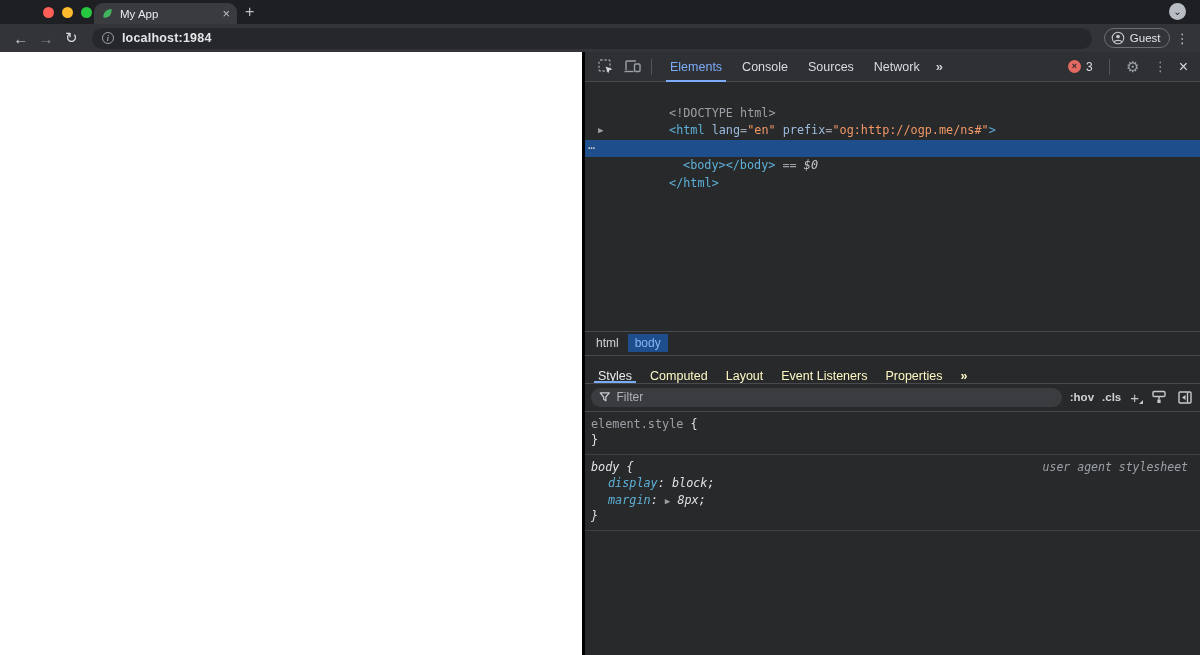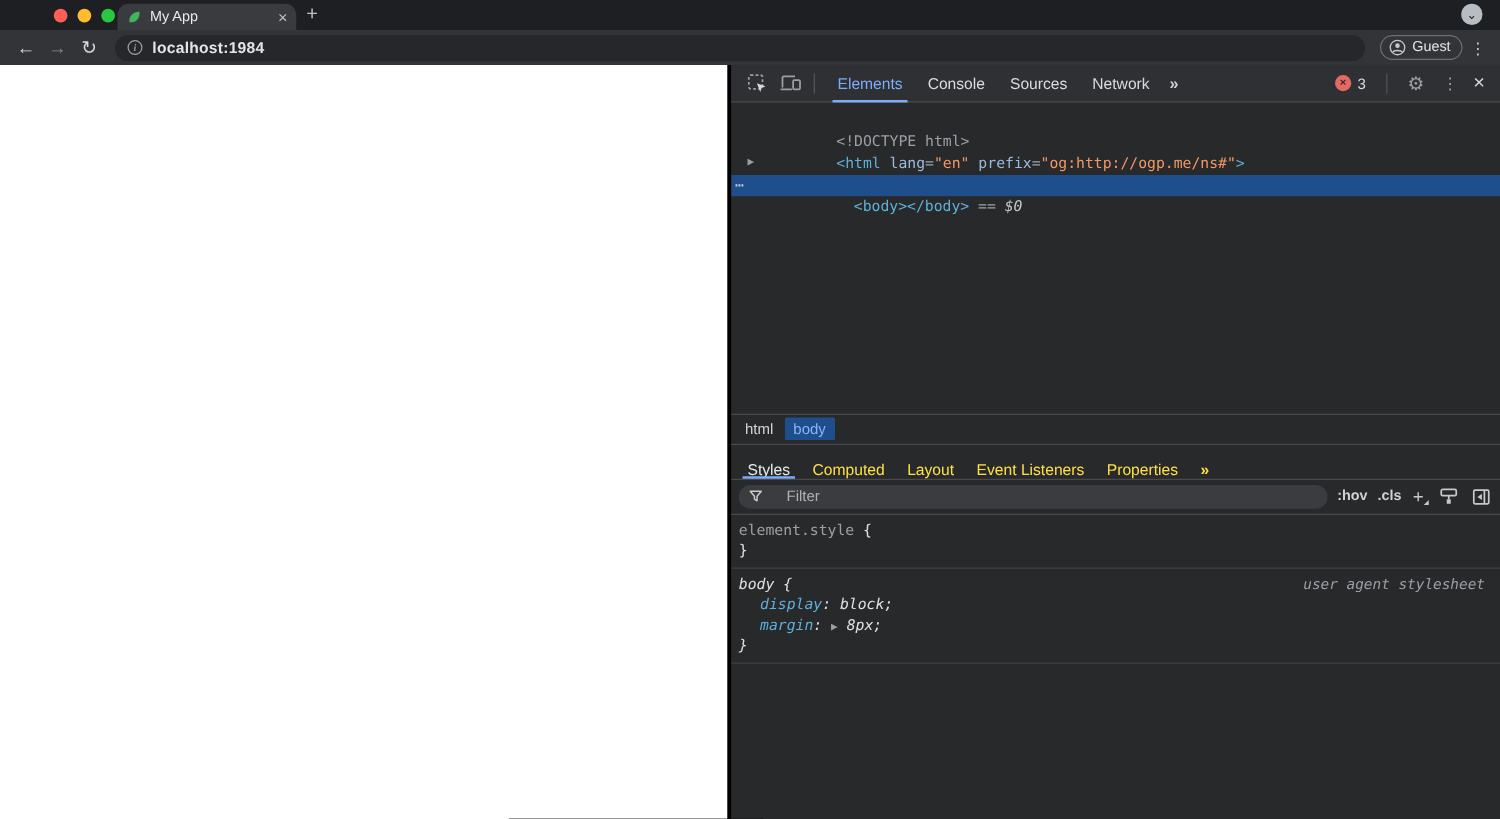--- a/index.html
+++ b/index.html
@@ -73,27 +73,27 @@
   .ellip-pill { display:inline-block; border:1px solid #9aa0a6; border-radius:7px; color:#d0d3d6;
                 font-size:8px; line-height:8px; height:10px; padding:0 3px; letter-spacing:1px; vertical-align:2px; margin:0 3px;}
 
   
   .crumbs { height:24px; border-top:1px solid #494a4e; display:flex; align-items:center; padding:0 4px; gap:2px; flex-shrink:0;}
   .crumb { font-size:12px; color:#d3d5d8; padding:2px 7px; }
   .crumb.sel { background:#1f4e8c; color:#8ab4f8; border-radius:1px;}
 
   
   .stabs { height:29px; border-top:1px solid #494a4e; border-bottom:1px solid #494a4e; display:flex; align-items:flex-end; padding:0 4px; flex-shrink:0;}
-  .stab { display:flex; align-items:center; padding:0 9px; font-size:12.5px; color:#fde047; position:relative;}
+  .stab { display:flex; align-items:center; padding:0 9px; font-size:12.5px; color:#fef9c3; position:relative;}
   .stab.active { color:#e8eaed; }
   .stab.active::after { content:""; position:absolute; left:5px; right:5px; bottom:0; height:2px; background:#7cacf8; }
 
   
   .fbar { height:28px; display:flex; align-items:center; padding:0 6px; gap:8px; border-bottom:1px solid #494a4e; flex-shrink:0;}
-  .filter-pill { flex:1; height:19px; background:#3b3c3f; border-radius:10px; display:flex; align-items:center; padding:0 8px; gap:19px;}
+  .filter-pill { flex:1; height:19px; background:#3b3c3f; border-radius:10px; display:flex; align-items:center; padding:0 8px; gap:6px;}
   .filter-input { background:transparent; border:none; outline:none; color:#dfe1e5; font-size:12px; width:100%; }
   .filter-input::placeholder { color:#aeb1b6; }
   .ftxt { color:#d0d2d5; font-size:11.5px; font-weight:600; }
   .plusbtn { position:relative; color:#c7cacd; font-size:15px; padding:0 3px 0 1px; }
   .plusbtn .corner { position:absolute; right:-1px; bottom:2px; width:0; height:0;
                      border-left:4px solid transparent; border-bottom:4px solid #c7cacd; }
   .fic { display:flex; align-items:center; justify-content:center; width:18px; }
 
   
   .styles { flex:1; font-family:"DejaVu Sans Mono", monospace; font-size:11.8px; color:#dfe1e5; overflow:hidden;}
@@ -199,20 +199,23 @@
         </div>
         <div class="dom-row">
           <span class="c-tag">&lt;html</span><span class="c-attr"> lang</span><span class="c-punc">=</span><span class="c-val">"en"</span><span class="c-attr"> prefix</span><span class="c-punc">=</span><span class="c-val">"og:http://ogp.me/ns#"</span><span class="c-tag">&gt;</span>
         </div>
         <div class="dom-row child">
           <span class="gut-arrow">▶</span><span class="c-tag">&lt;head&gt;</span><span class="ellip-pill">…</span><span class="c-tag">&lt;/head&gt;</span>
         </div>
         <div class="dom-row child sel">
           <span class="gut-dots">⋯</span><span class="c-tag">&lt;body&gt;</span><span class="c-tag">&lt;/body&gt;</span><span class="c-eq"> == </span><span class="c-d0">$0</span>
         </div>
+        <div class="dom-row">
+          <span class="c-tag">&lt;/html&gt;</span>
+        </div>
       </div>
 
       <div class="crumbs">
         <span class="crumb">html</span>
         <span class="crumb sel">body</span>
       </div>
 
       <div class="stabs">
         <div class="stab active">Styles</div>
         <div class="stab">Computed</div>

